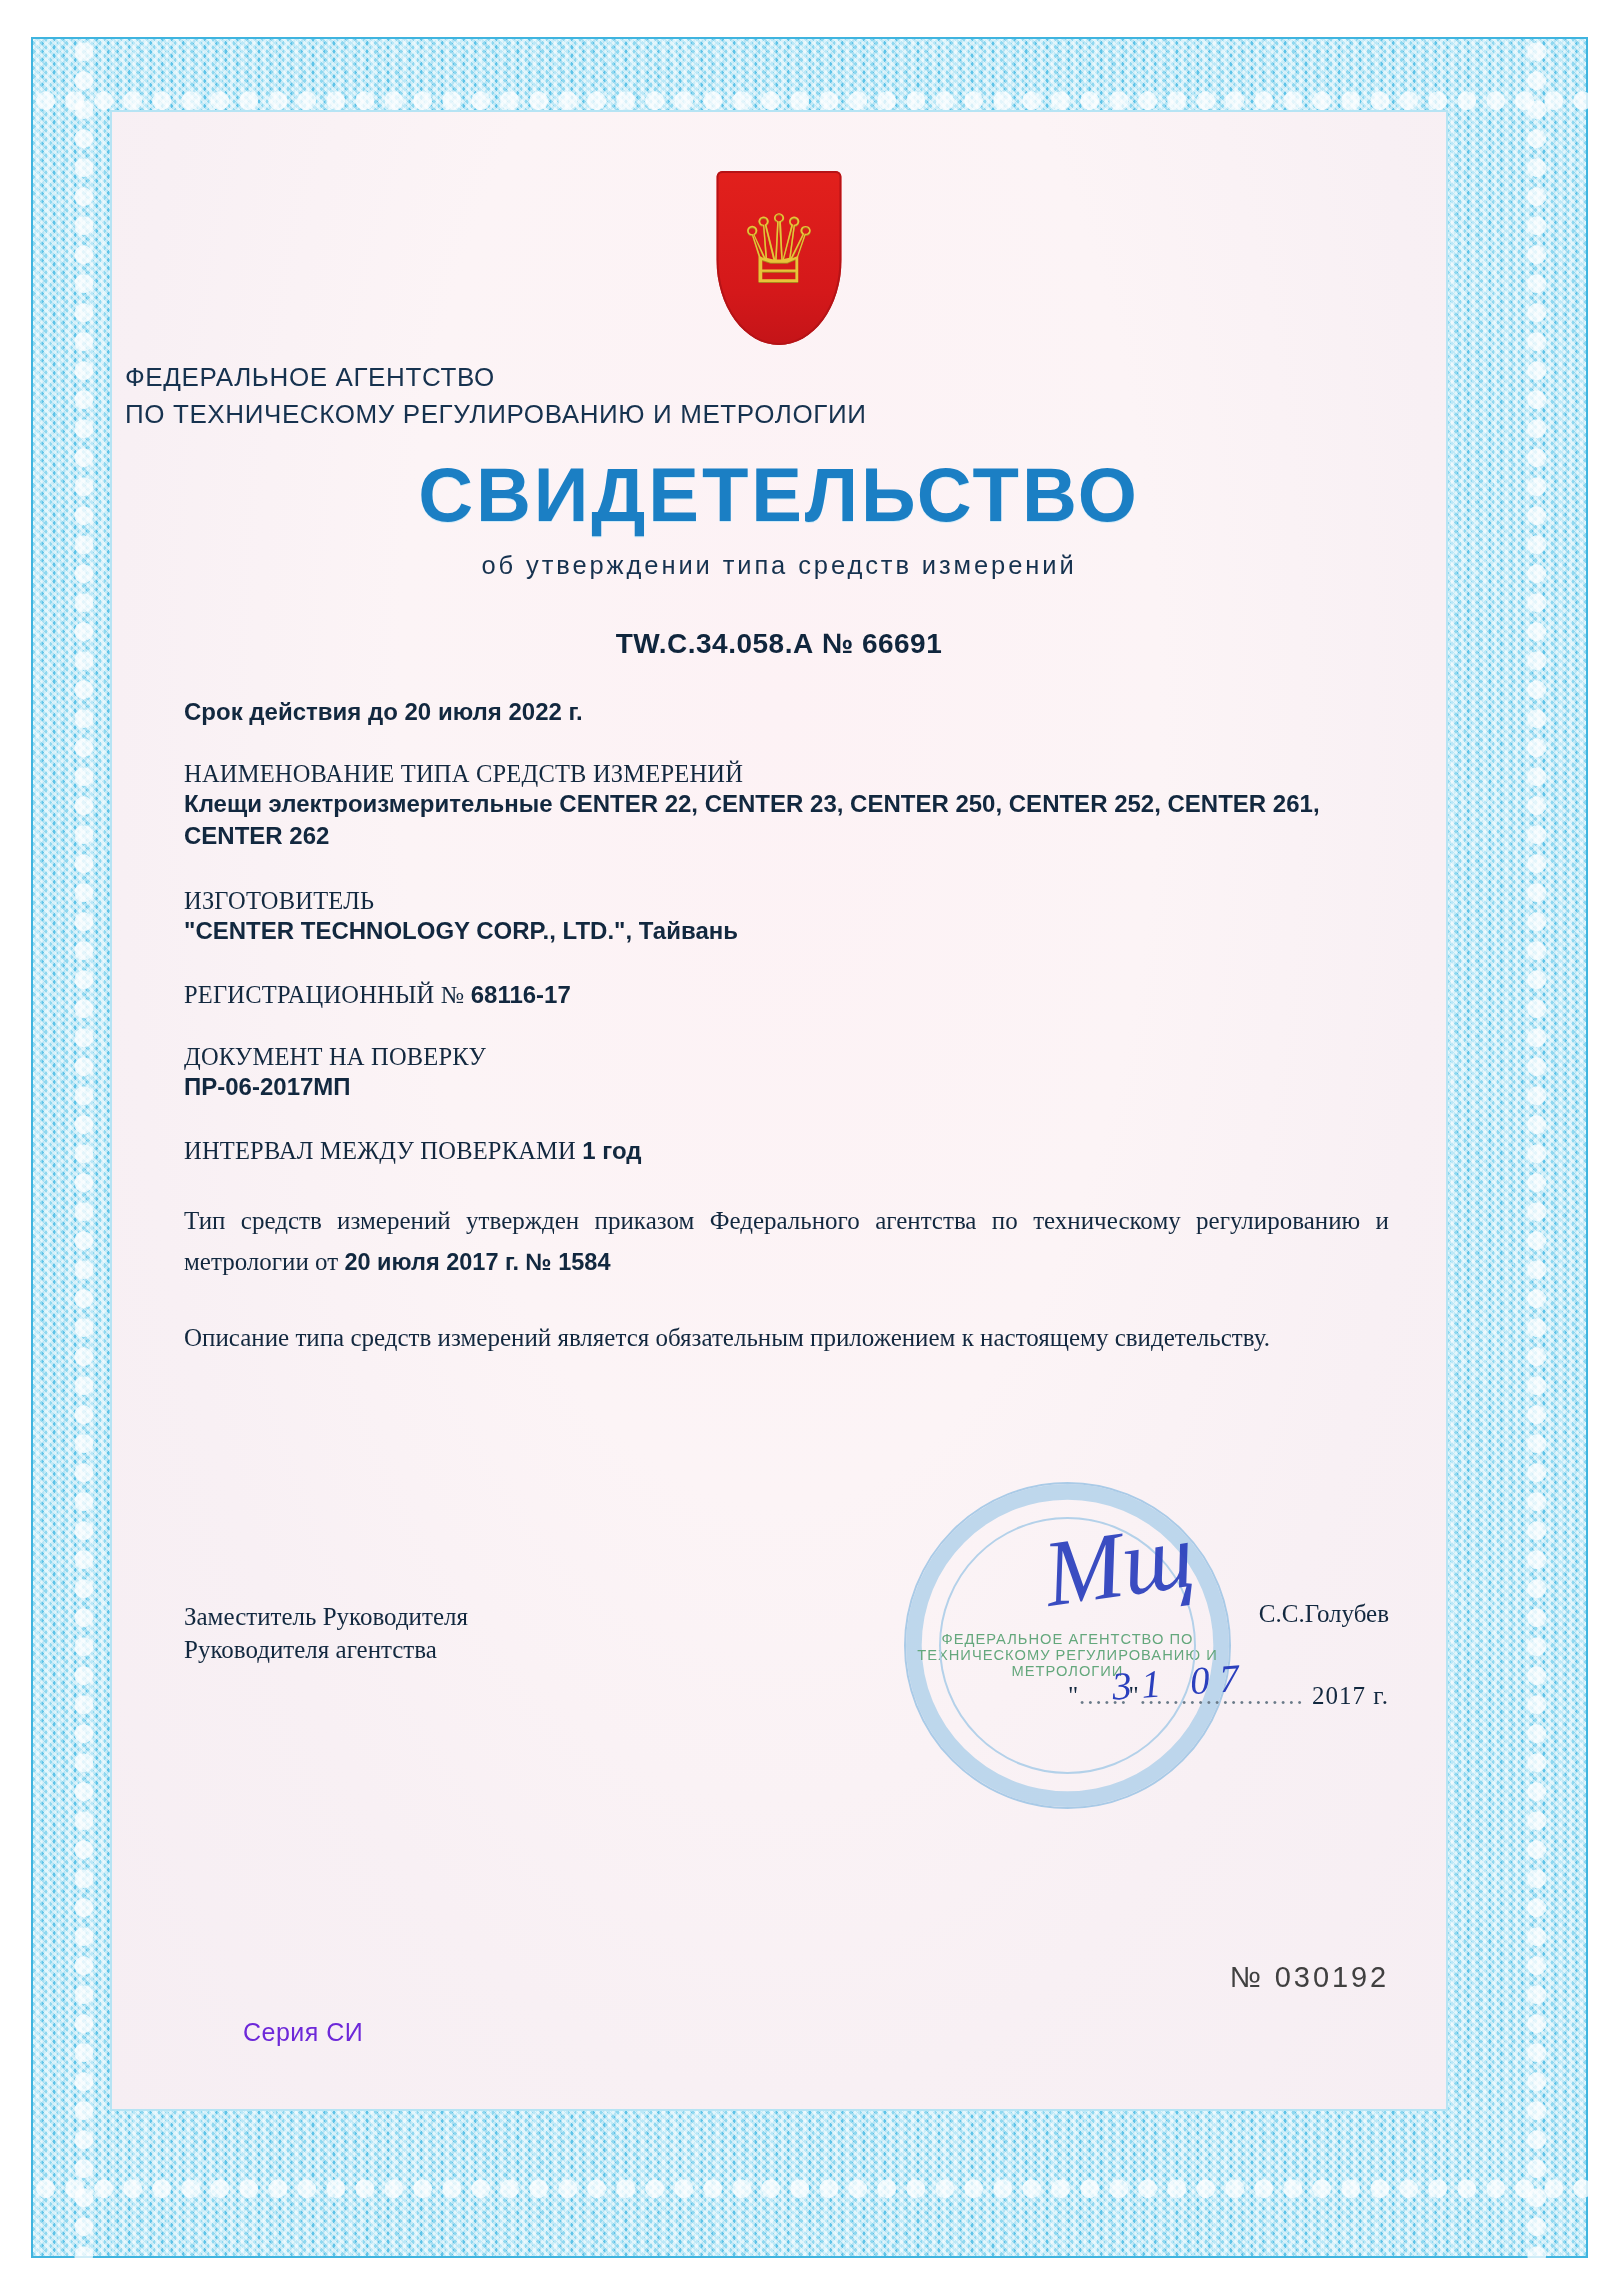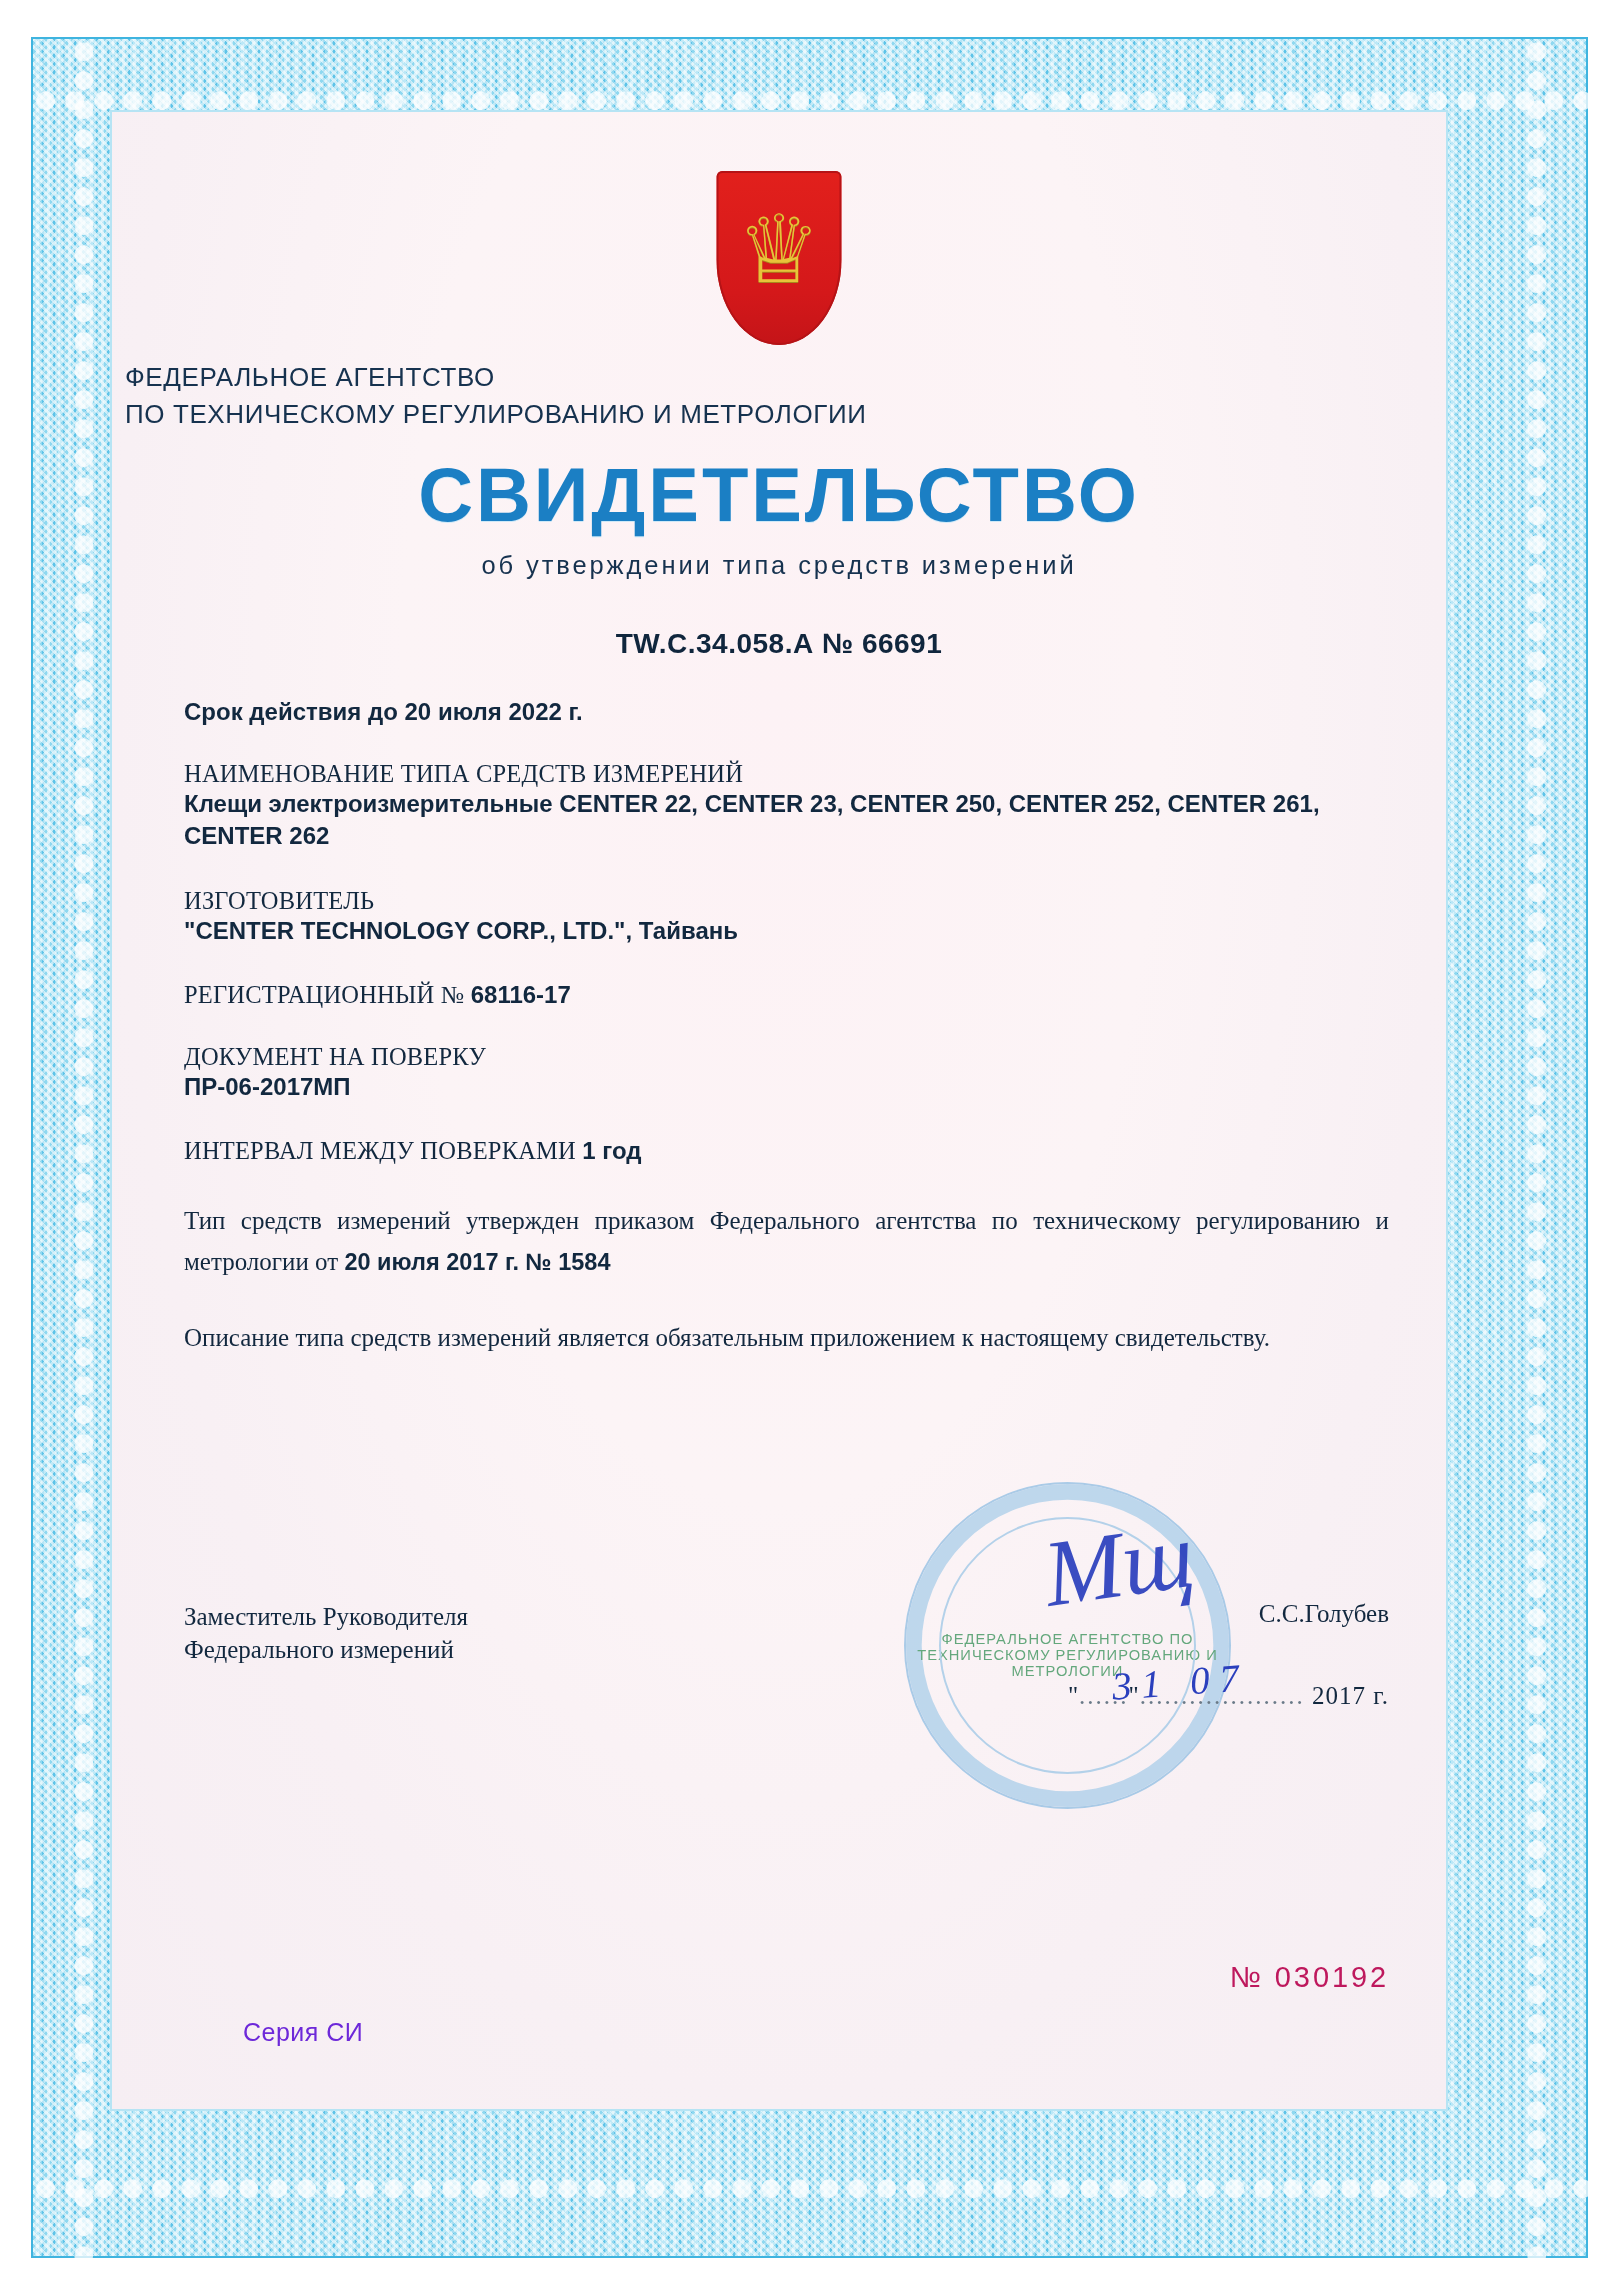--- a/index.html
+++ b/index.html
@@ -282,21 +282,21 @@
     font-size: 25px;
     letter-spacing: 0.5px;
     color: #6d28d9;
   }
   .serial {
     position: absolute;
     right: 59px;
     top: 1851px;
     font-size: 29px;
     letter-spacing: 2.9px;
-    color: #be185d;
+    color: #404040;
   }
 </style>
 </head>
 <body>
 
 <div class="page">
 
   <div class="guilloche-outer"></div>
   <div class="scallop top"></div>
   <div class="scallop bottom"></div>
@@ -370,21 +370,21 @@
       <div class="row para">Описание типа средств измерений является обязательным приложением к настоящему свидетельству.</div>
     </div>
 
     <div class="stamp">
       <div class="stamp-txt">ФЕДЕРАЛЬНОЕ АГЕНТСТВО ПО ТЕХНИЧЕСКОМУ РЕГУЛИРОВАНИЮ И МЕТРОЛОГИИ</div>
     </div>
     <div class="signature">Мщ</div>
 
     <div class="sign-block">
       <div>Заместитель Руководителя</div>
-      <div>Федерального измерений</div>
+      <div>Руководителя агентства</div>
     </div>
 
     <div class="sign-name">С.С.Голубев</div>
 
     <div class="date-line">
       <span>"</span><span class="dots">......</span><span>"</span><span class="dots">....................</span> <span>2017 г.</span>
     </div>
 
     <div class="hand-date">
       <span>31</span>

